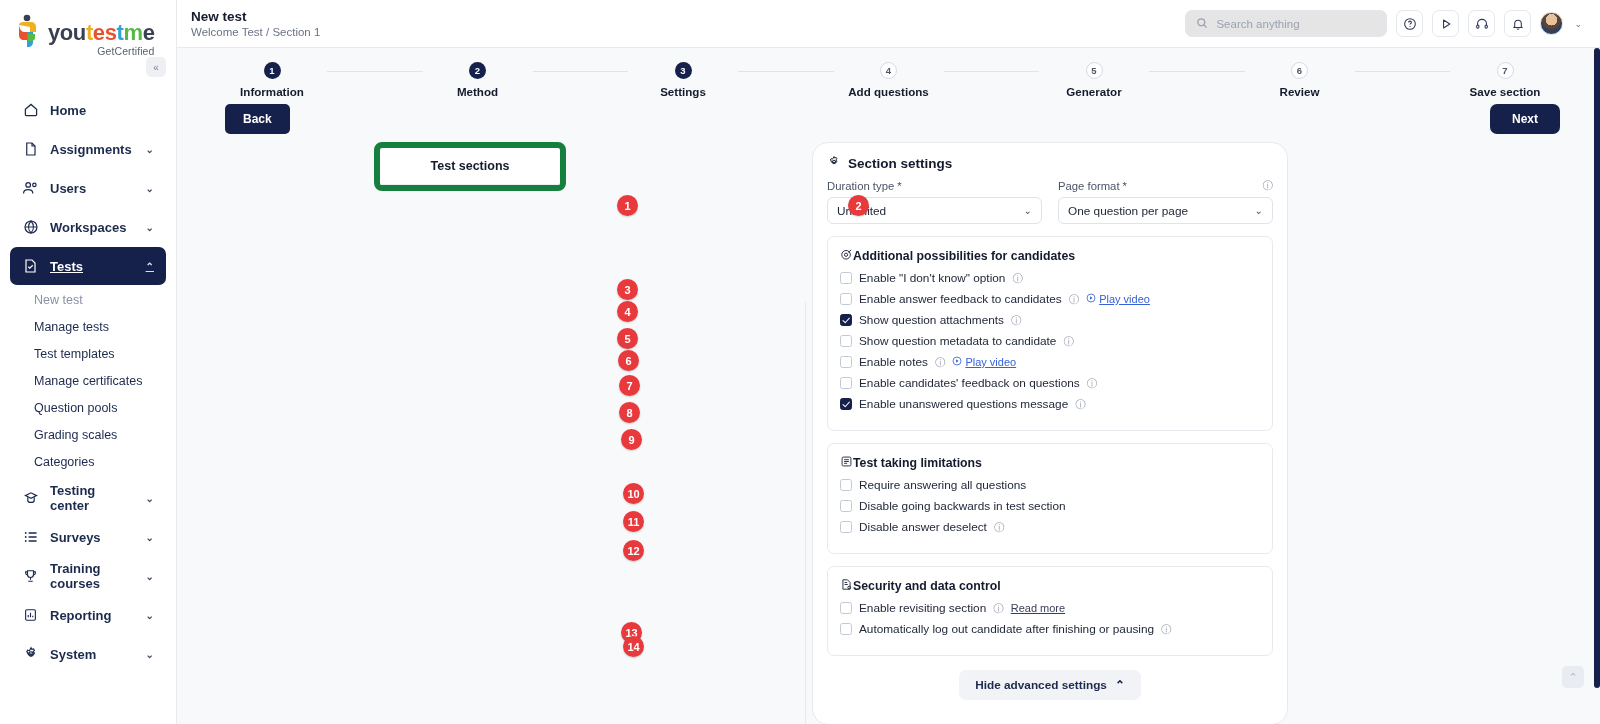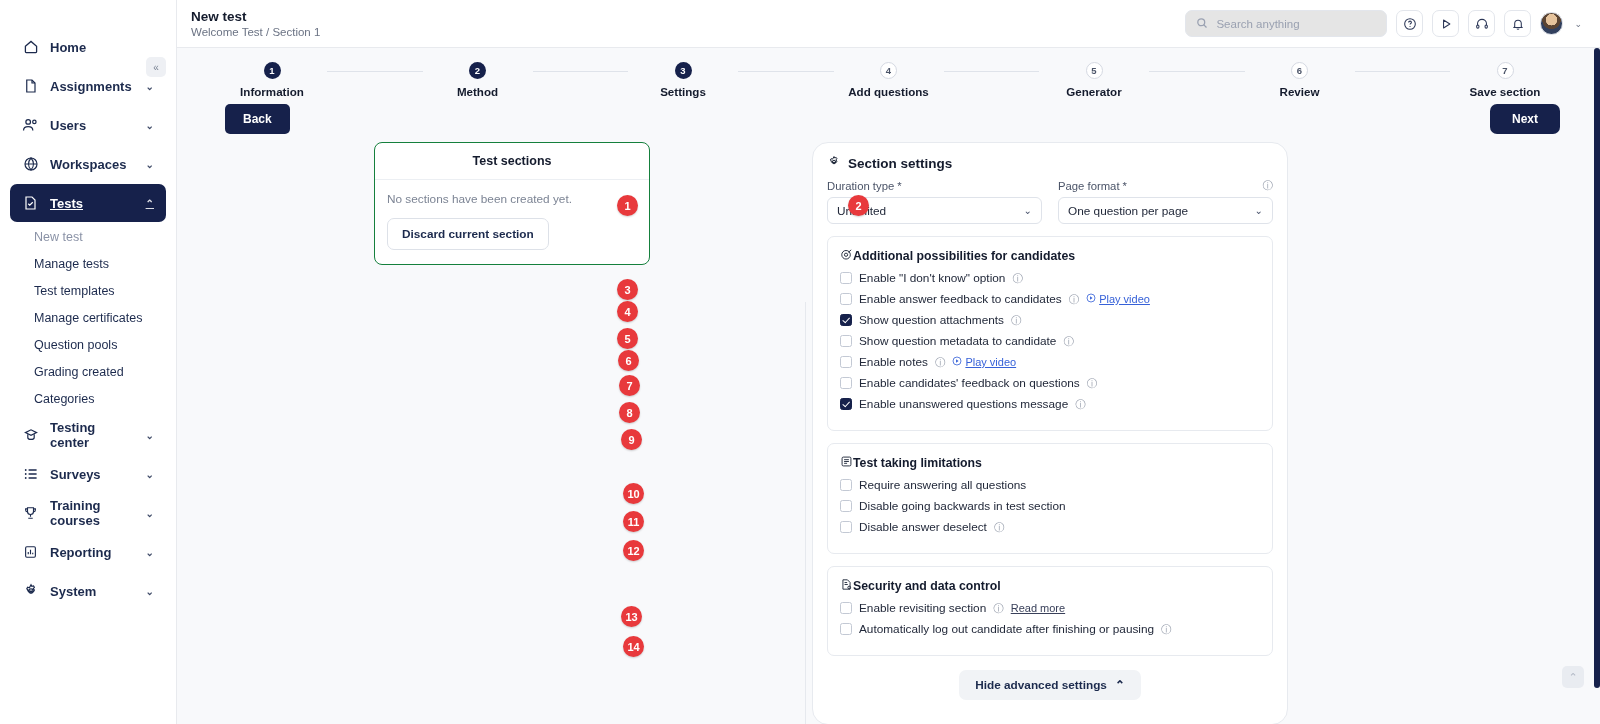--- a/index.html
+++ b/index.html
@@ -100,22 +100,22 @@
   }
   .btn-next {
     margin-left:auto; background:#16214b; color:#fff; border:none; border-radius:7px;
     font-size:12px; font-weight:600; padding: 8px 22px; cursor:pointer; font-family:inherit;
   }
 
   .content { display:flex; padding: 8px 0 0 0; position:relative; }
 
   
   .sections-card {
-    width: 276px; margin-left: 197px; background:#fff;
-    border:1px solid #15803d; border-radius:8px; overflow:hidden; height: fit-content;
+    width: 192px; margin-left: 197px; background:#fff;
+    border:6px solid #15803d; border-radius:8px; overflow:hidden; height: fit-content;
   }
   .sections-head {
     text-align:center; font-size:12.5px; font-weight:700; color:#141b2d;
     padding:11px 0; border-bottom:1px solid #eceff3;
   }
   .sections-body { padding: 12px 12px 14px 12px; }
   .sections-empty { font-size:11.8px; color:#7c8494; margin-bottom:12px; }
   .btn-discard {
     border:1px solid #dde1e8; background:#fff; border-radius:7px;
     font-size:11.8px; font-weight:600; color:#1c2a4d;
@@ -187,20 +187,35 @@
     color:#b3bac6; font-size:11px; cursor:pointer;
   }
   .vscroll { position:absolute; right:0; top:48px; width:6px; height:640px; background:#16214b; border-radius:3px;}
 </style>
 </head>
 <body>
 
 <div class="app">
 
   <aside class="sidebar">
+    <div class="logo-wrap">
+      <div class="logo-mark">
+        <svg width="30" height="36" viewBox="0 0 30 36">
+          <circle cx="13" cy="4" r="3.3" fill="#3a3f51"></circle>
+          <path d="M5 11 C5 9 7 8 9 8 L17 8 C20 8 22 10 22 13 L22 18 L16 18 L16 13 Z" fill="#f2b01e"></path>
+          <path d="M5 11 L5 21 C5 24 7 26 10 26 L13 26 L13 18 L10 18 C7.5 18 5.5 15 5 11 Z" fill="#e8522f"></path>
+          <path d="M13 18 L19 18 L19 28 C19 31 17 33 14 33 L13 33 Z" fill="#2fa0d8"></path>
+          <path d="M14 20 L21 20 L21 24 C21 26 19 27 17 27 L14 27 Z" fill="#57b947"></path>
+        </svg>
+      </div>
+      <div class="logo-text-block">
+        <div class="logo-text"><span class="c1">you</span><span class="c2">t</span><span class="c3">es</span><span class="c4">t</span><span class="c5">m</span><span class="c6">e</span></div>
+        <div class="logo-sub">GetCertified</div>
+      </div>
+    </div>
 
     <button class="collapse-btn">«</button>
 
     <nav class="nav">
 
       <div class="nav-item">
         <span class="ico">
           <svg width="16" height="16" viewBox="0 0 20 20" fill="none" stroke="currentColor" stroke-width="1.6">
               <path d="M3 9l7-6 7 6v7a1 1 0 0 1-1 1H4a1 1 0 0 1-1-1z"></path>
             </svg>
@@ -262,21 +277,21 @@
       <div class="sub-item">
           <span>Test templates</span>
         </div>
       <div class="sub-item">
           <span>Manage certificates</span>
         </div>
       <div class="sub-item">
           <span>Question pools</span>
         </div>
       <div class="sub-item">
-          <span>Grading created</span>
+          <span>Grading scales</span>
         </div>
       <div class="sub-item">
           <span>Categories</span>
         </div>
 
       <div class="nav-item" style="margin-top:4px;">
         <span class="ico">
           <svg width="16" height="16" viewBox="0 0 20 20" fill="none" stroke="currentColor" stroke-width="1.5">
               <path d="M3 7l7-3.5L17 7l-7 3.5z"></path>
               <path d="M6 9v4c0 1.5 2 2.5 4 2.5s4-1 4-2.5V9"></path>
@@ -423,24 +438,20 @@
       <button class="btn-back">Back</button>
       <button class="btn-next">Next</button>
     </div>
 
     <div class="content">
 
       <div class="guide-line"></div>
 
       <div class="sections-card">
         <div class="sections-head">Test sections</div>
-        <div class="sections-body">
-          <div class="sections-empty">No sections have been created yet.</div>
-          <button class="btn-discard">Discard current section</button>
-        </div>
       </div>
 
       <div class="settings-card">
         <div class="card-title">
           <span>
             <svg width="14" height="14" viewBox="0 0 20 20" fill="none" stroke="#1b2335" stroke-width="1.4">
                 <circle cx="10" cy="10" r="2.5"></circle>
                 <path d="M10 2.2l1 2 2.2-.6 1 1.8-1.5 1.7 1.5 1.7-1 1.8-2.2-.6-1 2-1-2-2.2.6-1-1.8L6.3 8.8 4.8 7.1l1-1.8L8 5.9z"></path>
               </svg>
           </span>
@@ -607,21 +618,21 @@
           <div class="badge" style="left: 440px; top: 145px;">3</div>
           <div class="badge" style="left: 440px; top: 167px;">4</div>
           <div class="badge" style="left: 440px; top: 194px;">5</div>
           <div class="badge" style="left: 441px; top: 216px;">6</div>
           <div class="badge" style="left: 442px; top: 241px;">7</div>
           <div class="badge" style="left: 442px; top: 268px;">8</div>
           <div class="badge" style="left: 444px; top: 295px;">9</div>
           <div class="badge" style="left: 446px; top: 349px;">10</div>
           <div class="badge" style="left: 446px; top: 377px;">11</div>
           <div class="badge" style="left: 446px; top: 406px;">12</div>
-          <div class="badge" style="left: 444px; top: 472px;">13</div>
+          <div class="badge" style="left: 444px; top: 488px;">13</div>
           <div class="badge" style="left: 446px; top: 502px;">14</div>
         </div>
     </div>
 
     <div class="scroll-top">⌃</div>
     <div class="vscroll"></div>
   </section>
 </div>
 
 </body></html>

